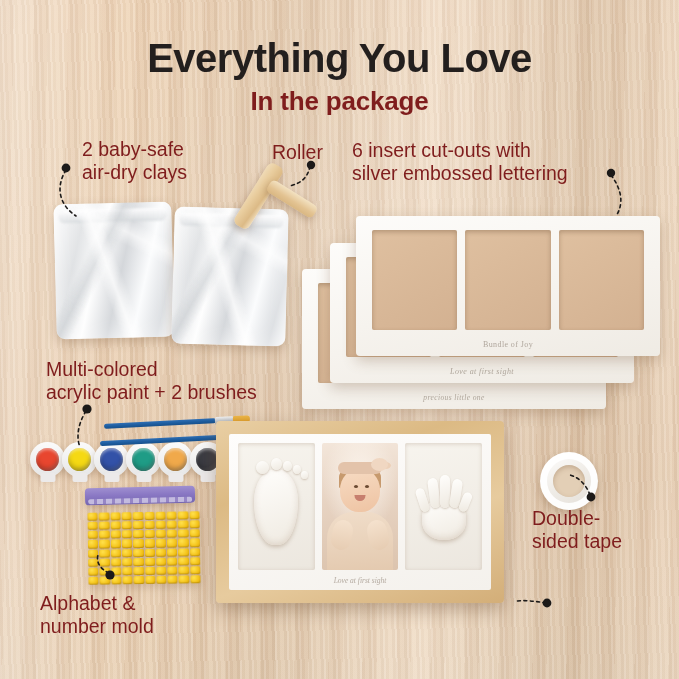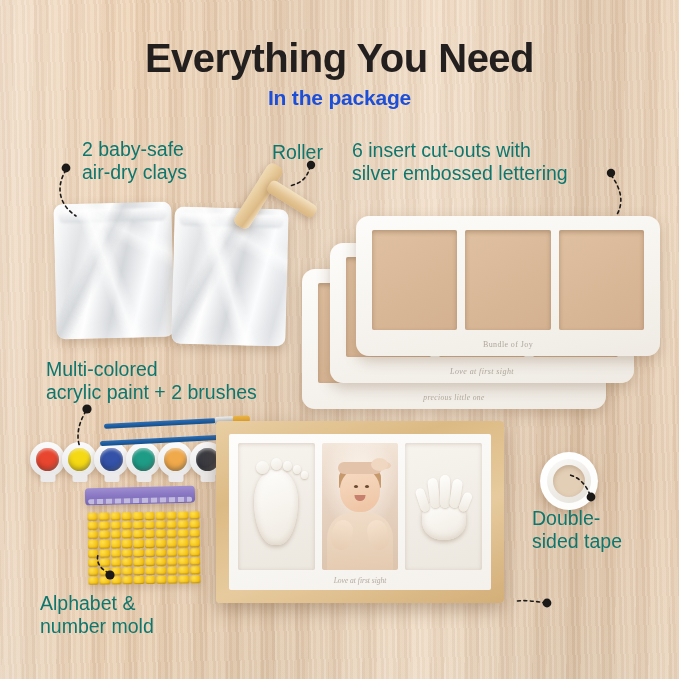--- a/index.html
+++ b/index.html
@@ -31,25 +31,25 @@
   }
 
   
   .title{
     position:absolute;left:0;right:0;top:38px;text-align:center;
     font-size:40px;font-weight:bold;color:#231f1e;letter-spacing:-0.5px;
     line-height:1;
   }
   .subtitle{
     position:absolute;left:0;right:0;top:86px;text-align:center;
-    font-size:21px;font-weight:bold;color:#1d4ed8;letter-spacing:-0.2px;
-  }
-
-  
-  .label{position:absolute;color:#0f766e;font-size:19.5px;line-height:1.17;white-space:pre-line;}
+    font-size:26px;font-weight:bold;color:#7f1d1d;letter-spacing:-0.2px;
+  }
+
+  
+  .label{position:absolute;color:#7f1d1d;font-size:19.5px;line-height:1.17;white-space:pre-line;}
   .lbl-clays{left:82px;top:138px;}
   .lbl-roller{left:272px;top:141px;}
   .lbl-inserts{left:352px;top:139px;}
   .lbl-paint{left:46px;top:358px;}
   .lbl-tape{left:532px;top:507px;}
   .lbl-alpha{left:40px;top:592px;}
   .lbl-frame{left:555px;top:594px;}
 
   .leader{position:absolute;overflow:visible;}
 
@@ -86,21 +86,21 @@
   }
   #roller-handle{
     position:absolute;left:265px;top:192px;width:54px;height:14px;
     transform:rotate(32deg);border-radius:5px;
     background:linear-gradient(180deg,#f3e2c2,#e3c392 60%,#d9b782);
     box-shadow:0 3px 7px rgba(120,86,56,.32);
   }
 
   
   .mat{
-    position:absolute;border-radius:13px;
+    position:absolute;border-radius:4px;
     background:linear-gradient(168deg,#fdfcfa 0%,#f6f3ee 55%,#efebe4 100%);
     box-shadow:0 5px 14px rgba(120,86,56,.30);
     display:flex;align-items:center;gap:8px;
     padding:14px 16px 26px 16px;box-sizing:border-box;
   }
   .mat .win{
     flex:1;height:100%;border-radius:2px;
     background:linear-gradient(150deg,#dfc0a0,#d3b191);
     box-shadow:inset 0 2px 5px rgba(90,60,36,.33);
   }
@@ -245,21 +245,21 @@
   }
 </style>
 </head>
 <body>
 
 <div id="stage">
 
   <div class="wood"></div>
   <div class="wood-vig"></div>
 
-  <div class="title">Everything You Need</div>
+  <div class="title">Everything You Love</div>
   <div class="subtitle">In the package</div>
 
   <div class="pouch" id="pouch1"></div>
   <div class="pouch" id="pouch2"></div>
 
   <div id="roller"></div>
   <div id="roller-handle"></div>
 
   <div class="mat" id="mat1">
     <div class="win"></div>

